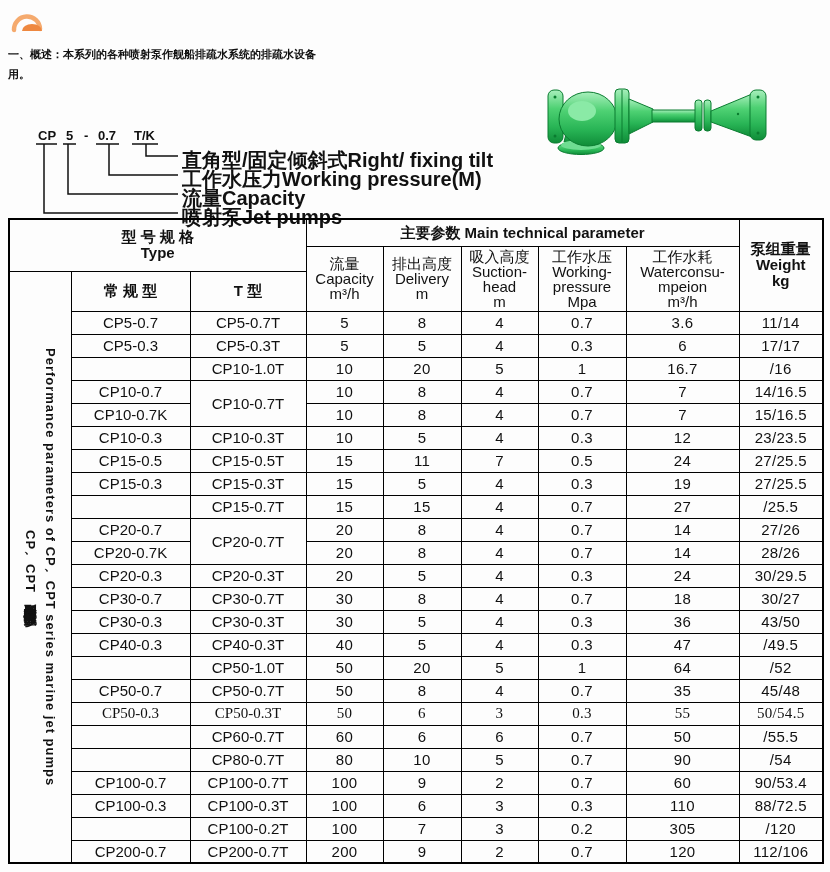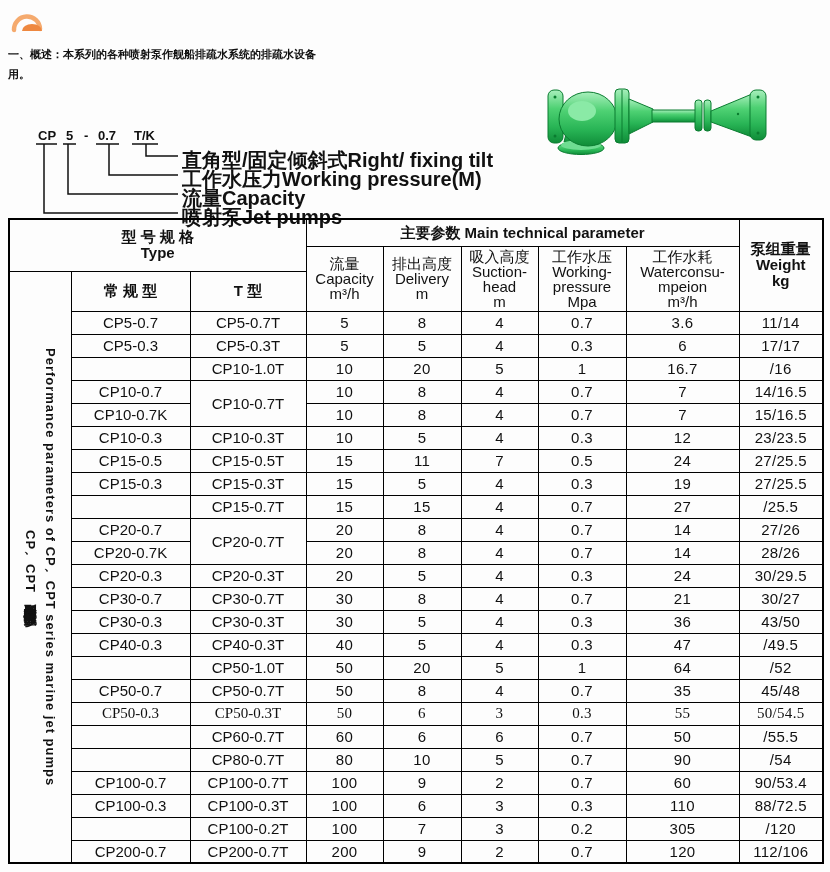--- a/index.html
+++ b/index.html
@@ -300,21 +300,21 @@
           <td class="num-cell">24</td>
           <td class="num-cell">30/29.5</td>
         </tr>
         <tr style="height: 23px;">
           <td class="model-cell">CP30-0.7</td>
           <td class="model-cell" rowspan="1">CP30-0.7T</td>
           <td class="num-cell">30</td>
           <td class="num-cell">8</td>
           <td class="num-cell">4</td>
           <td class="num-cell">0.7</td>
-          <td class="num-cell">21</td>
+          <td class="num-cell">18</td>
           <td class="num-cell">30/27</td>
         </tr>
         <tr style="height: 23px;">
           <td class="model-cell">CP30-0.3</td>
           <td class="model-cell" rowspan="1">CP30-0.3T</td>
           <td class="num-cell">30</td>
           <td class="num-cell">5</td>
           <td class="num-cell">4</td>
           <td class="num-cell">0.3</td>
           <td class="num-cell">36</td>

